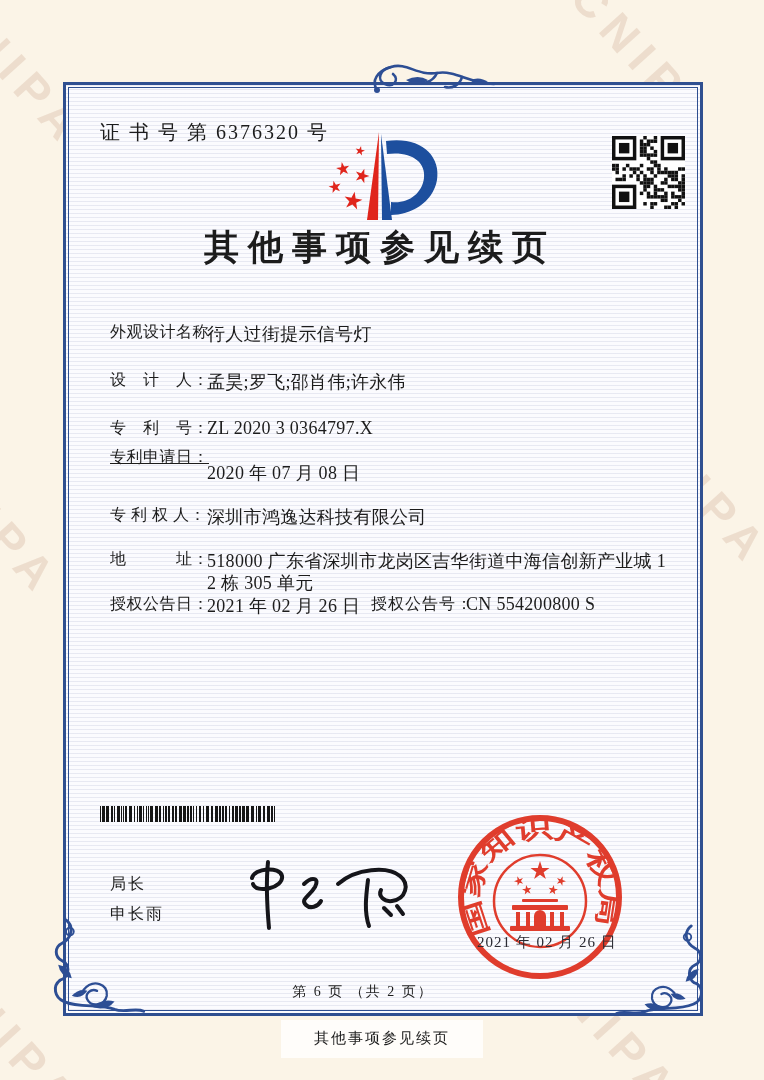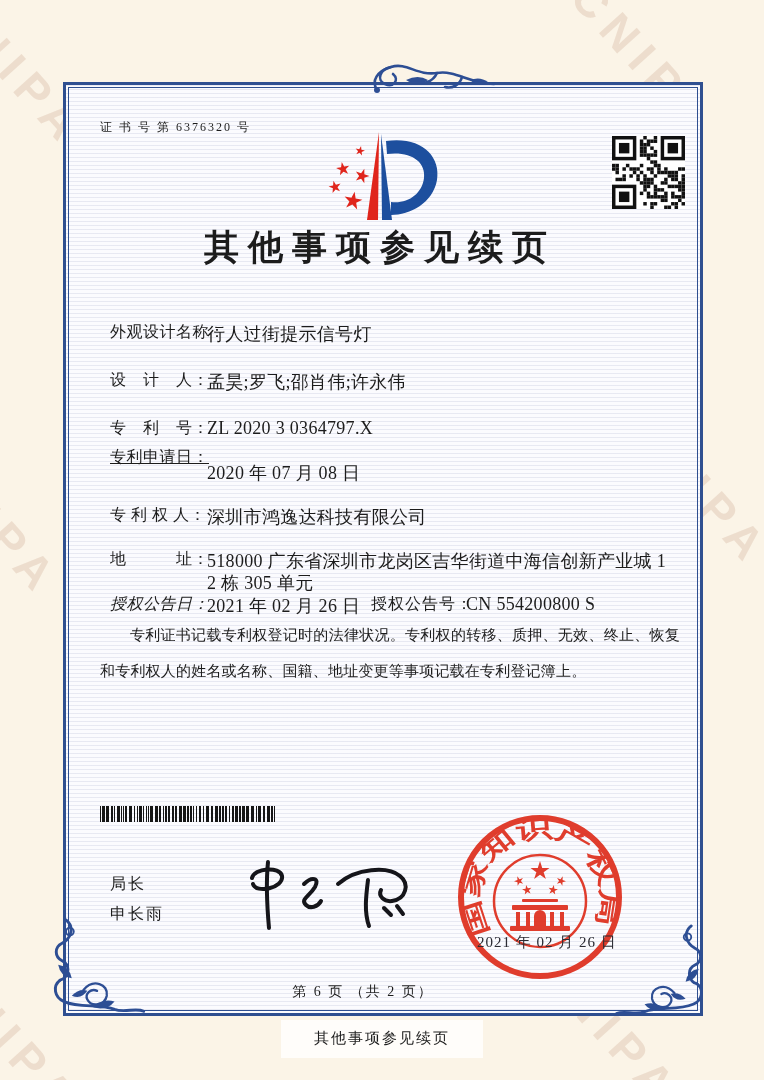--- a/index.html
+++ b/index.html
@@ -20,21 +20,21 @@
   .frame{
     position:absolute;left:63px;top:82px;width:634px;height:928px;
     border:3px solid #2f4f90;
     background:#fbfbfe repeating-linear-gradient(180deg, rgba(120,128,176,.15) 0 1px, rgba(255,255,255,0) 1px 4px);
     z-index:1;
   }
   .frame::before{
     content:"";position:absolute;inset:2px;border:1px solid #2f4f90;pointer-events:none;
   }
   .abs{position:absolute;z-index:2;}
-  .cert-no{left:100px;top:119px;font-size:12px;letter-spacing:2px;}
+  .cert-no{left:100px;top:119px;font-size:20px;letter-spacing:2px;}
   .title{left:63px;top:224px;width:634px;text-align:center;font-size:35px;font-weight:700;letter-spacing:9px;}
   .lab{left:110px;font-size:16px;letter-spacing:.5px;white-space:pre;}
   .val{left:207px;font-size:18px;letter-spacing:.3px;white-space:pre;}
   .body-text{left:100px;top:618px;width:580px;font-size:15px;line-height:35.5px;letter-spacing:.2px;text-align:justify;}
   .body-text p{margin:0;text-indent:2em;}
   .sig-role{left:110px;top:874px;font-size:16px;letter-spacing:2px;}
   .sig-name{left:110px;top:904px;font-size:16px;letter-spacing:2px;}
   .seal-date{left:477px;top:933px;font-size:15px;letter-spacing:1px;color:#2b2b33;z-index:4;}
   .page-info{left:63px;top:983px;width:600px;text-align:center;font-size:14px;letter-spacing:2px;}
   .cont-band{left:281px;top:1020px;width:202px;height:38px;background:#fffdfa;z-index:1;}
@@ -274,27 +274,26 @@
 <span class="abs lab" style="top:447px;text-decoration:underline;">专利申请日：</span>
 <span class="abs val" style="top:461px;">2020 年 07 月 08 日</span>
 
 <span class="abs lab" style="top:505px;">专 利 权 人：</span>
 <span class="abs val" style="top:505px;">深圳市鸿逸达科技有限公司</span>
 
 <span class="abs lab" style="top:549px;">地　　　址：</span>
 <span class="abs val" style="top:549px;">518000 广东省深圳市龙岗区吉华街道中海信创新产业城 1</span>
 <span class="abs val" style="top:571px;">2 栋 305 单元</span>
 
-<span class="abs lab" style="top:594px;font-style:italic;">授权公告日：</span>
+<span class="abs lab" style="top:594px;">授权公告日：</span>
 <span class="abs val" style="top:594px;">2021 年 02 月 26 日</span>
 <span class="abs lab" style="left:371px;top:594px;letter-spacing:1px;">授权公告号：</span>
 <span class="abs val" style="left:466px;top:594px;">CN 554200800 S</span>
 
 <div class="abs body-text">
-  <p>专利证书记载专利权登记时的法律状况。专利权的转移、质押、无效、终止、恢复和专利权人的姓名或名称、国籍、地址变更等事项记载在专利登记簿上。</p>
 </div>
 
 <svg class="abs" style="left:100px;top:806px;" width="178" height="16" viewBox="0 0 178 16">
   <g id="bc-bars" fill="#161616">
       <rect x="0" y="0" width="1" height="16"></rect>
       <rect x="2" y="0" width="3" height="16"></rect>
       <rect x="6" y="0" width="3" height="16"></rect>
       <rect x="11" y="0" width="2" height="16"></rect>
       <rect x="14" y="0" width="1" height="16"></rect>
       <rect x="17" y="0" width="3" height="16"></rect>

